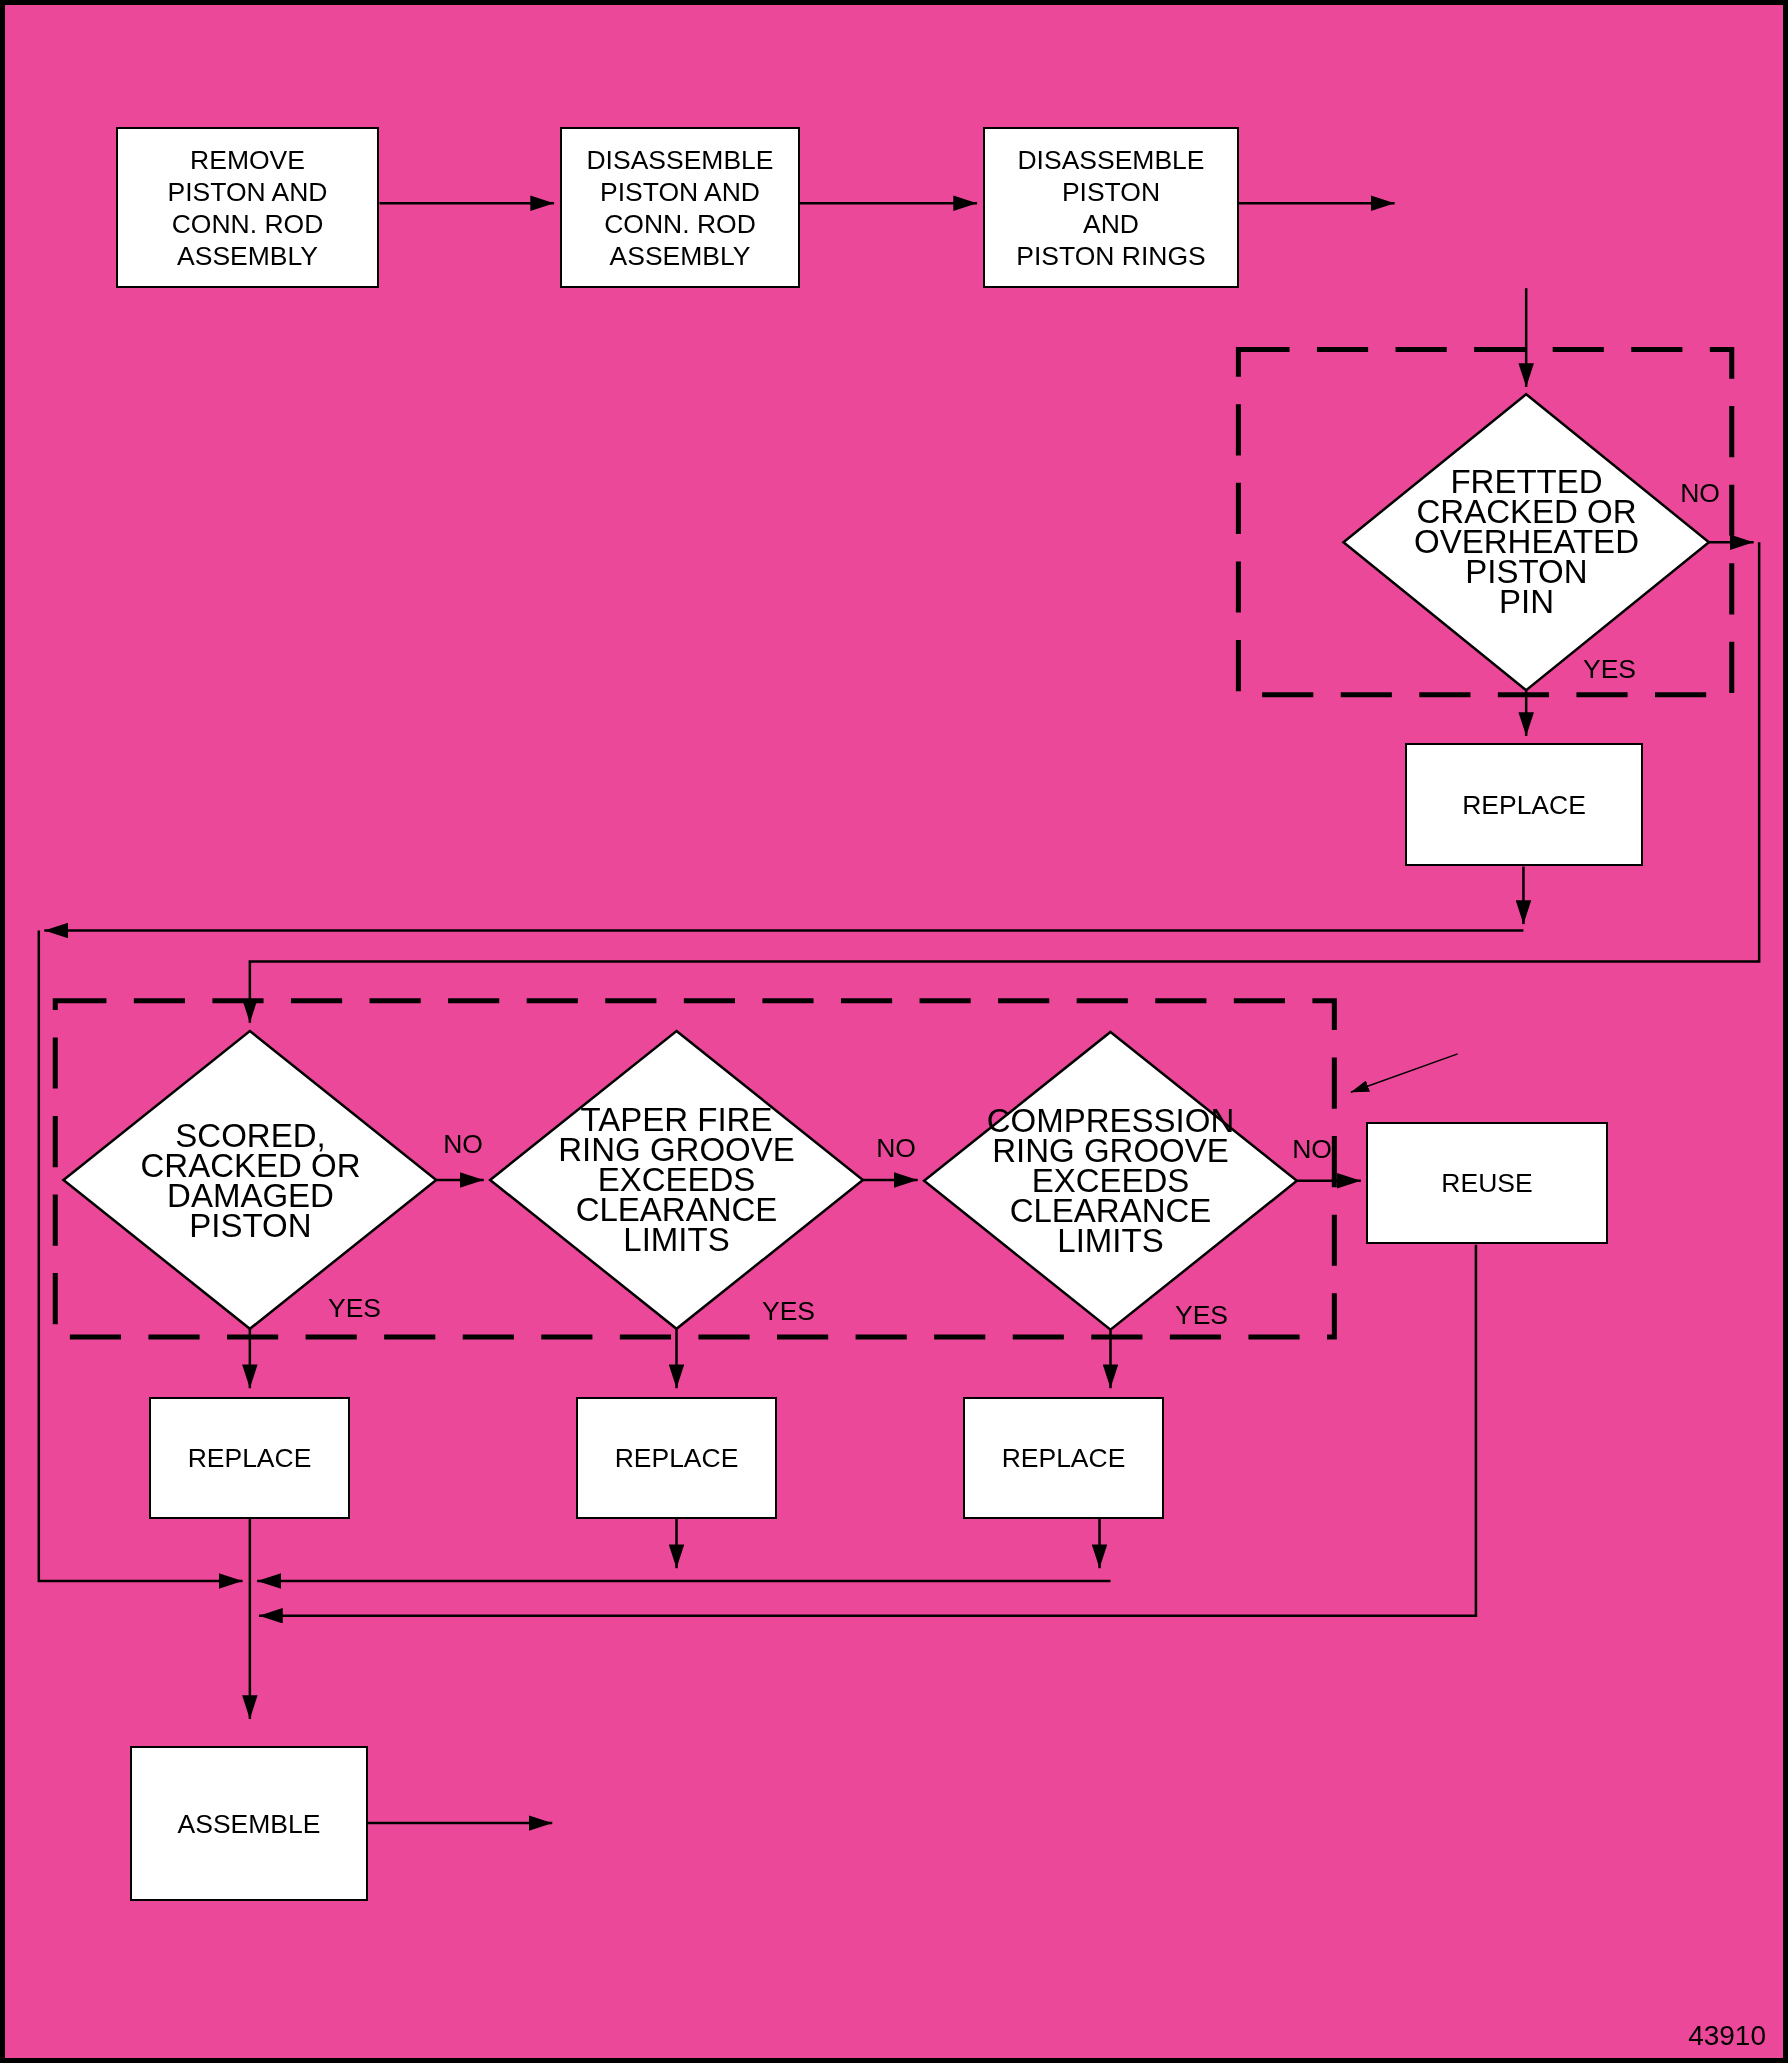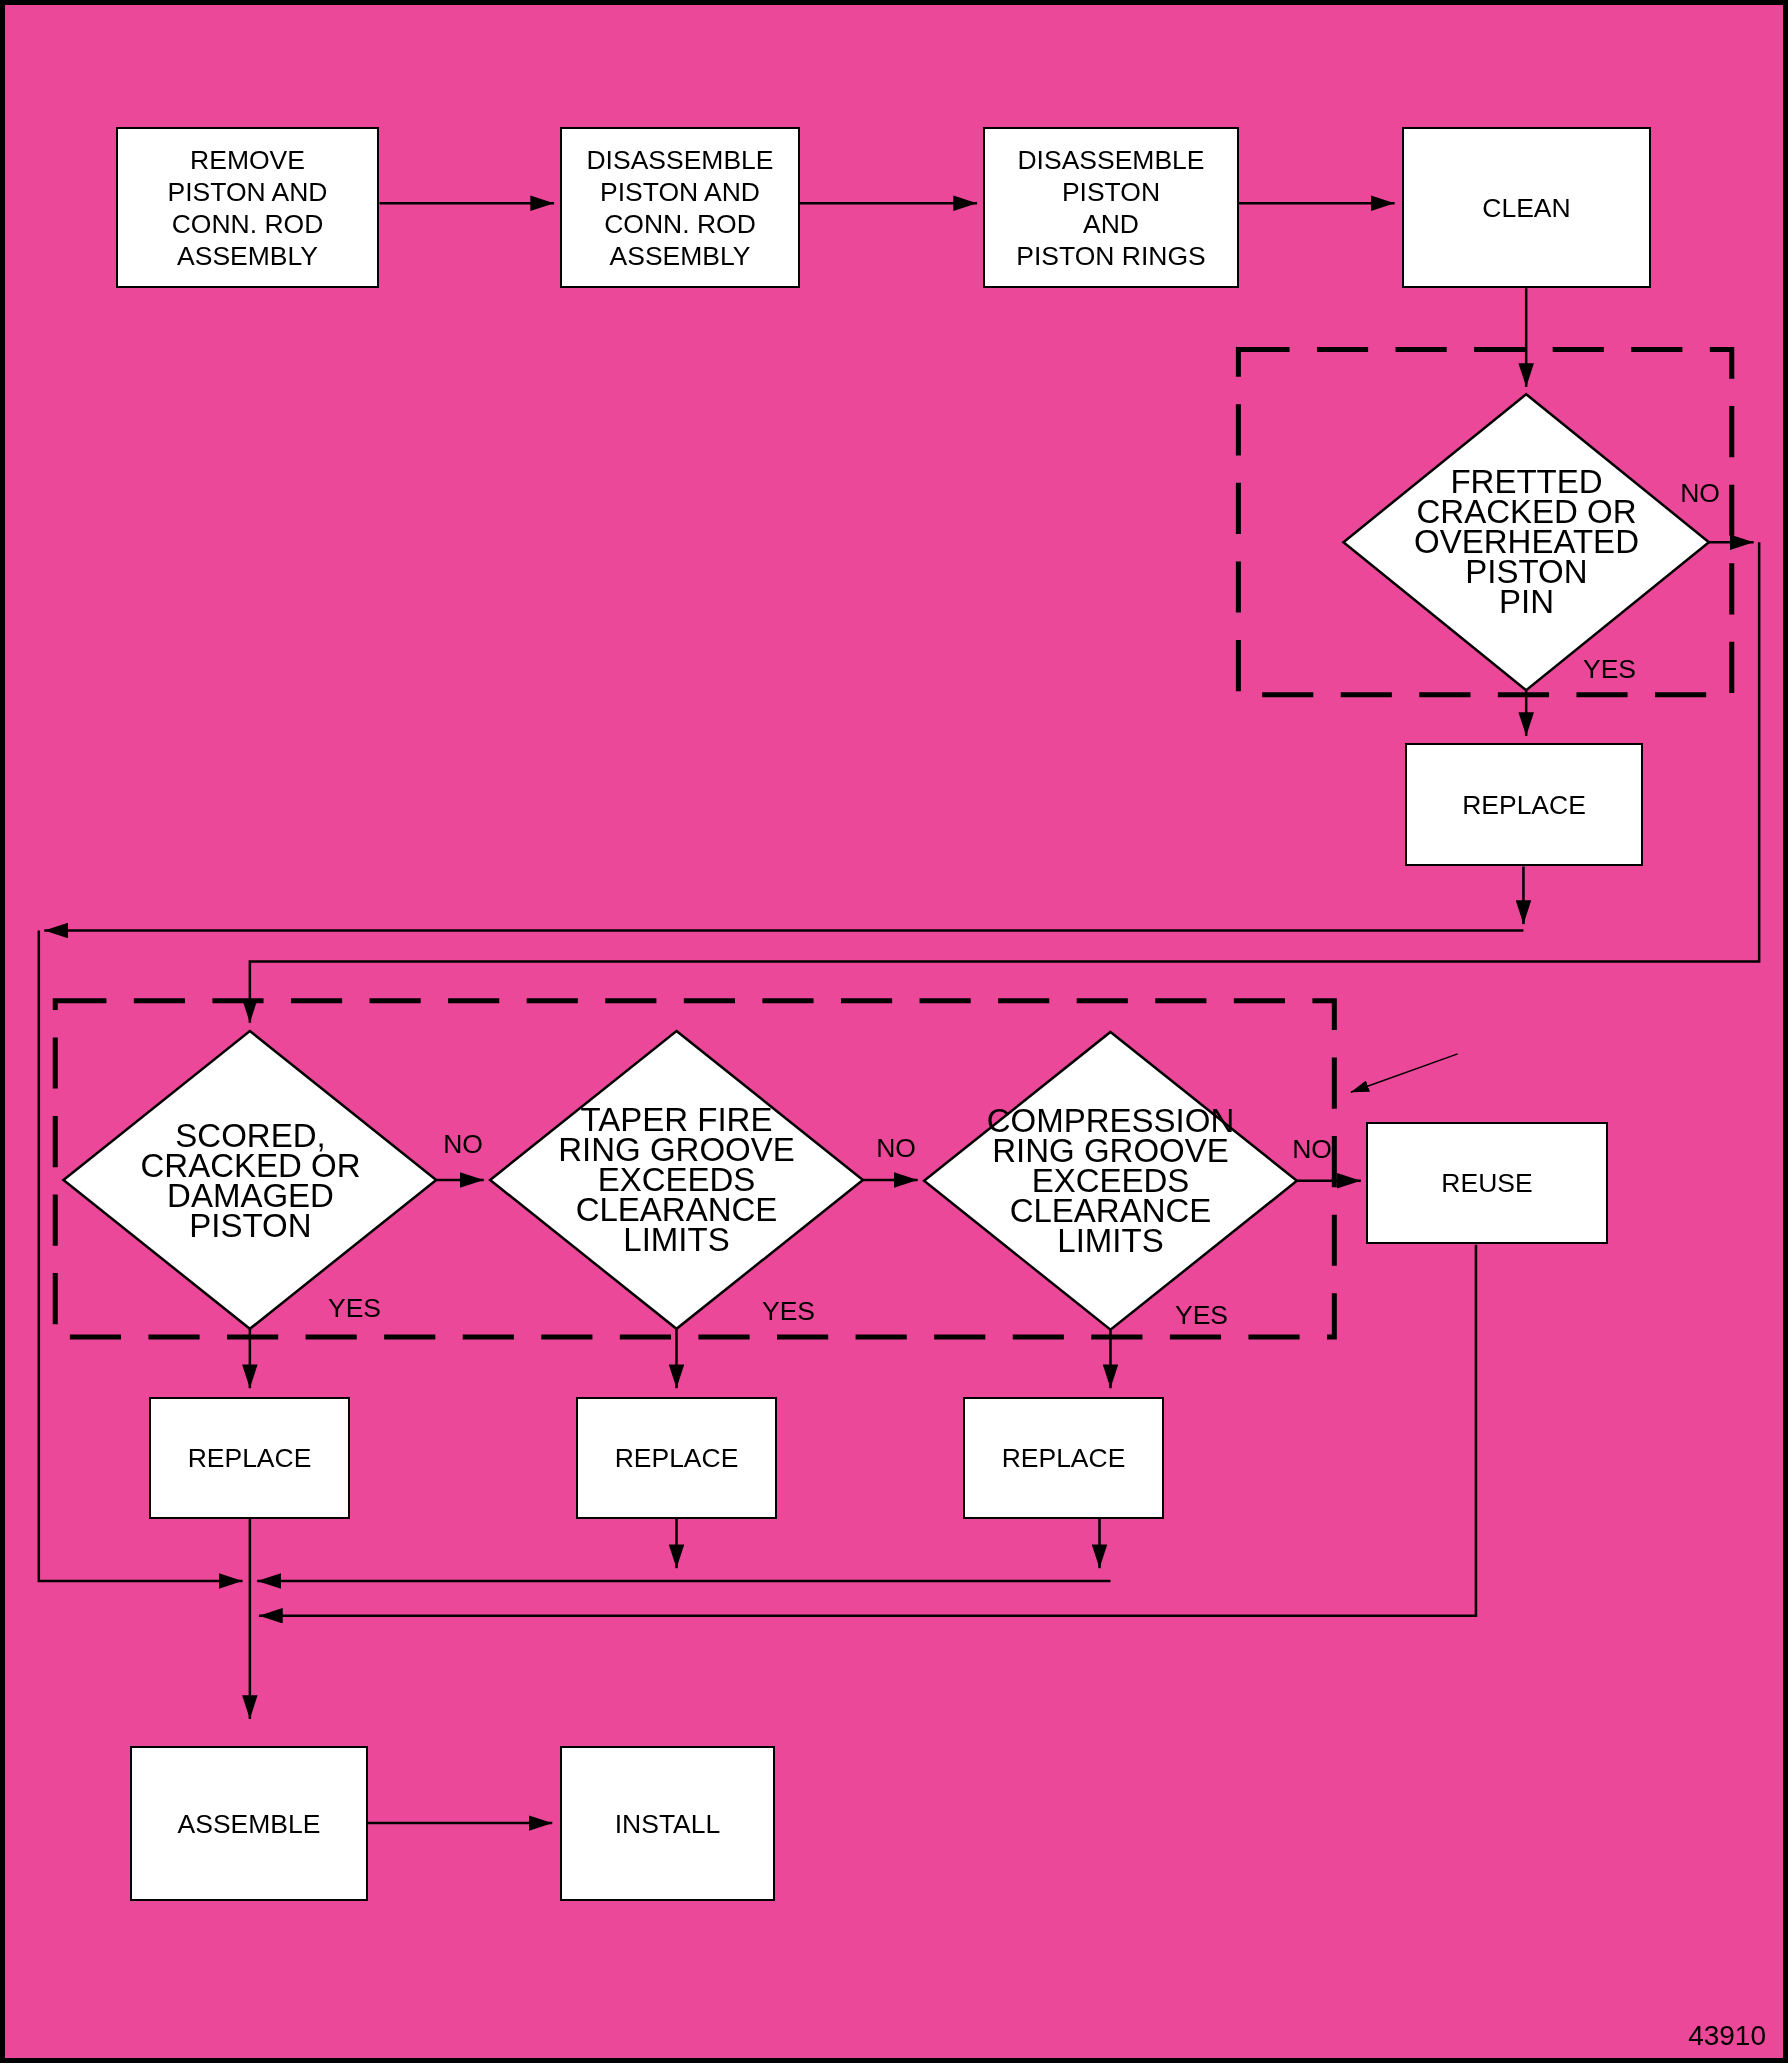--- a/index.html
+++ b/index.html
@@ -113,32 +113,30 @@
 CONN. ROD
 ASSEMBLY</div>
   <div class="pbox" style="left:555px;top:122px;width:240px;height:161px;">DISASSEMBLE
 PISTON AND
 CONN. ROD
 ASSEMBLY</div>
   <div class="pbox" style="left:978px;top:122px;width:256px;height:161px;">DISASSEMBLE
 PISTON
 AND
 PISTON RINGS</div>
-  <div class="pbox" style="left:1397px;top:122px;width:249px;height:161px;">CLEAN</div>
 
   <div class="pbox" style="left:1400px;top:738px;width:238px;height:123px;">REPLACE</div>
 
   <div class="pbox" style="left:1361px;top:1117px;width:242px;height:122px;">REUSE</div>
 
   <div class="pbox" style="left:144px;top:1392px;width:201px;height:122px;">REPLACE</div>
   <div class="pbox" style="left:571px;top:1392px;width:201px;height:122px;">REPLACE</div>
   <div class="pbox" style="left:958px;top:1392px;width:201px;height:122px;">REPLACE</div>
 
   <div class="pbox" style="left:125px;top:1741px;width:238px;height:155px;">ASSEMBLE</div>
-  <div class="pbox" style="left:555px;top:1741px;width:215px;height:155px;">INSTALL</div>
 
   <div class="dlabel" style="left:1366px;top:461px;width:311px;height:152px;">FRETTED
 CRACKED OR
 OVERHEATED
 PISTON
 PIN</div>
   <div class="dlabel" style="left:90px;top:1115px;width:311px;height:121px;">SCORED,
 CRACKED OR
 DAMAGED
 PISTON</div>

